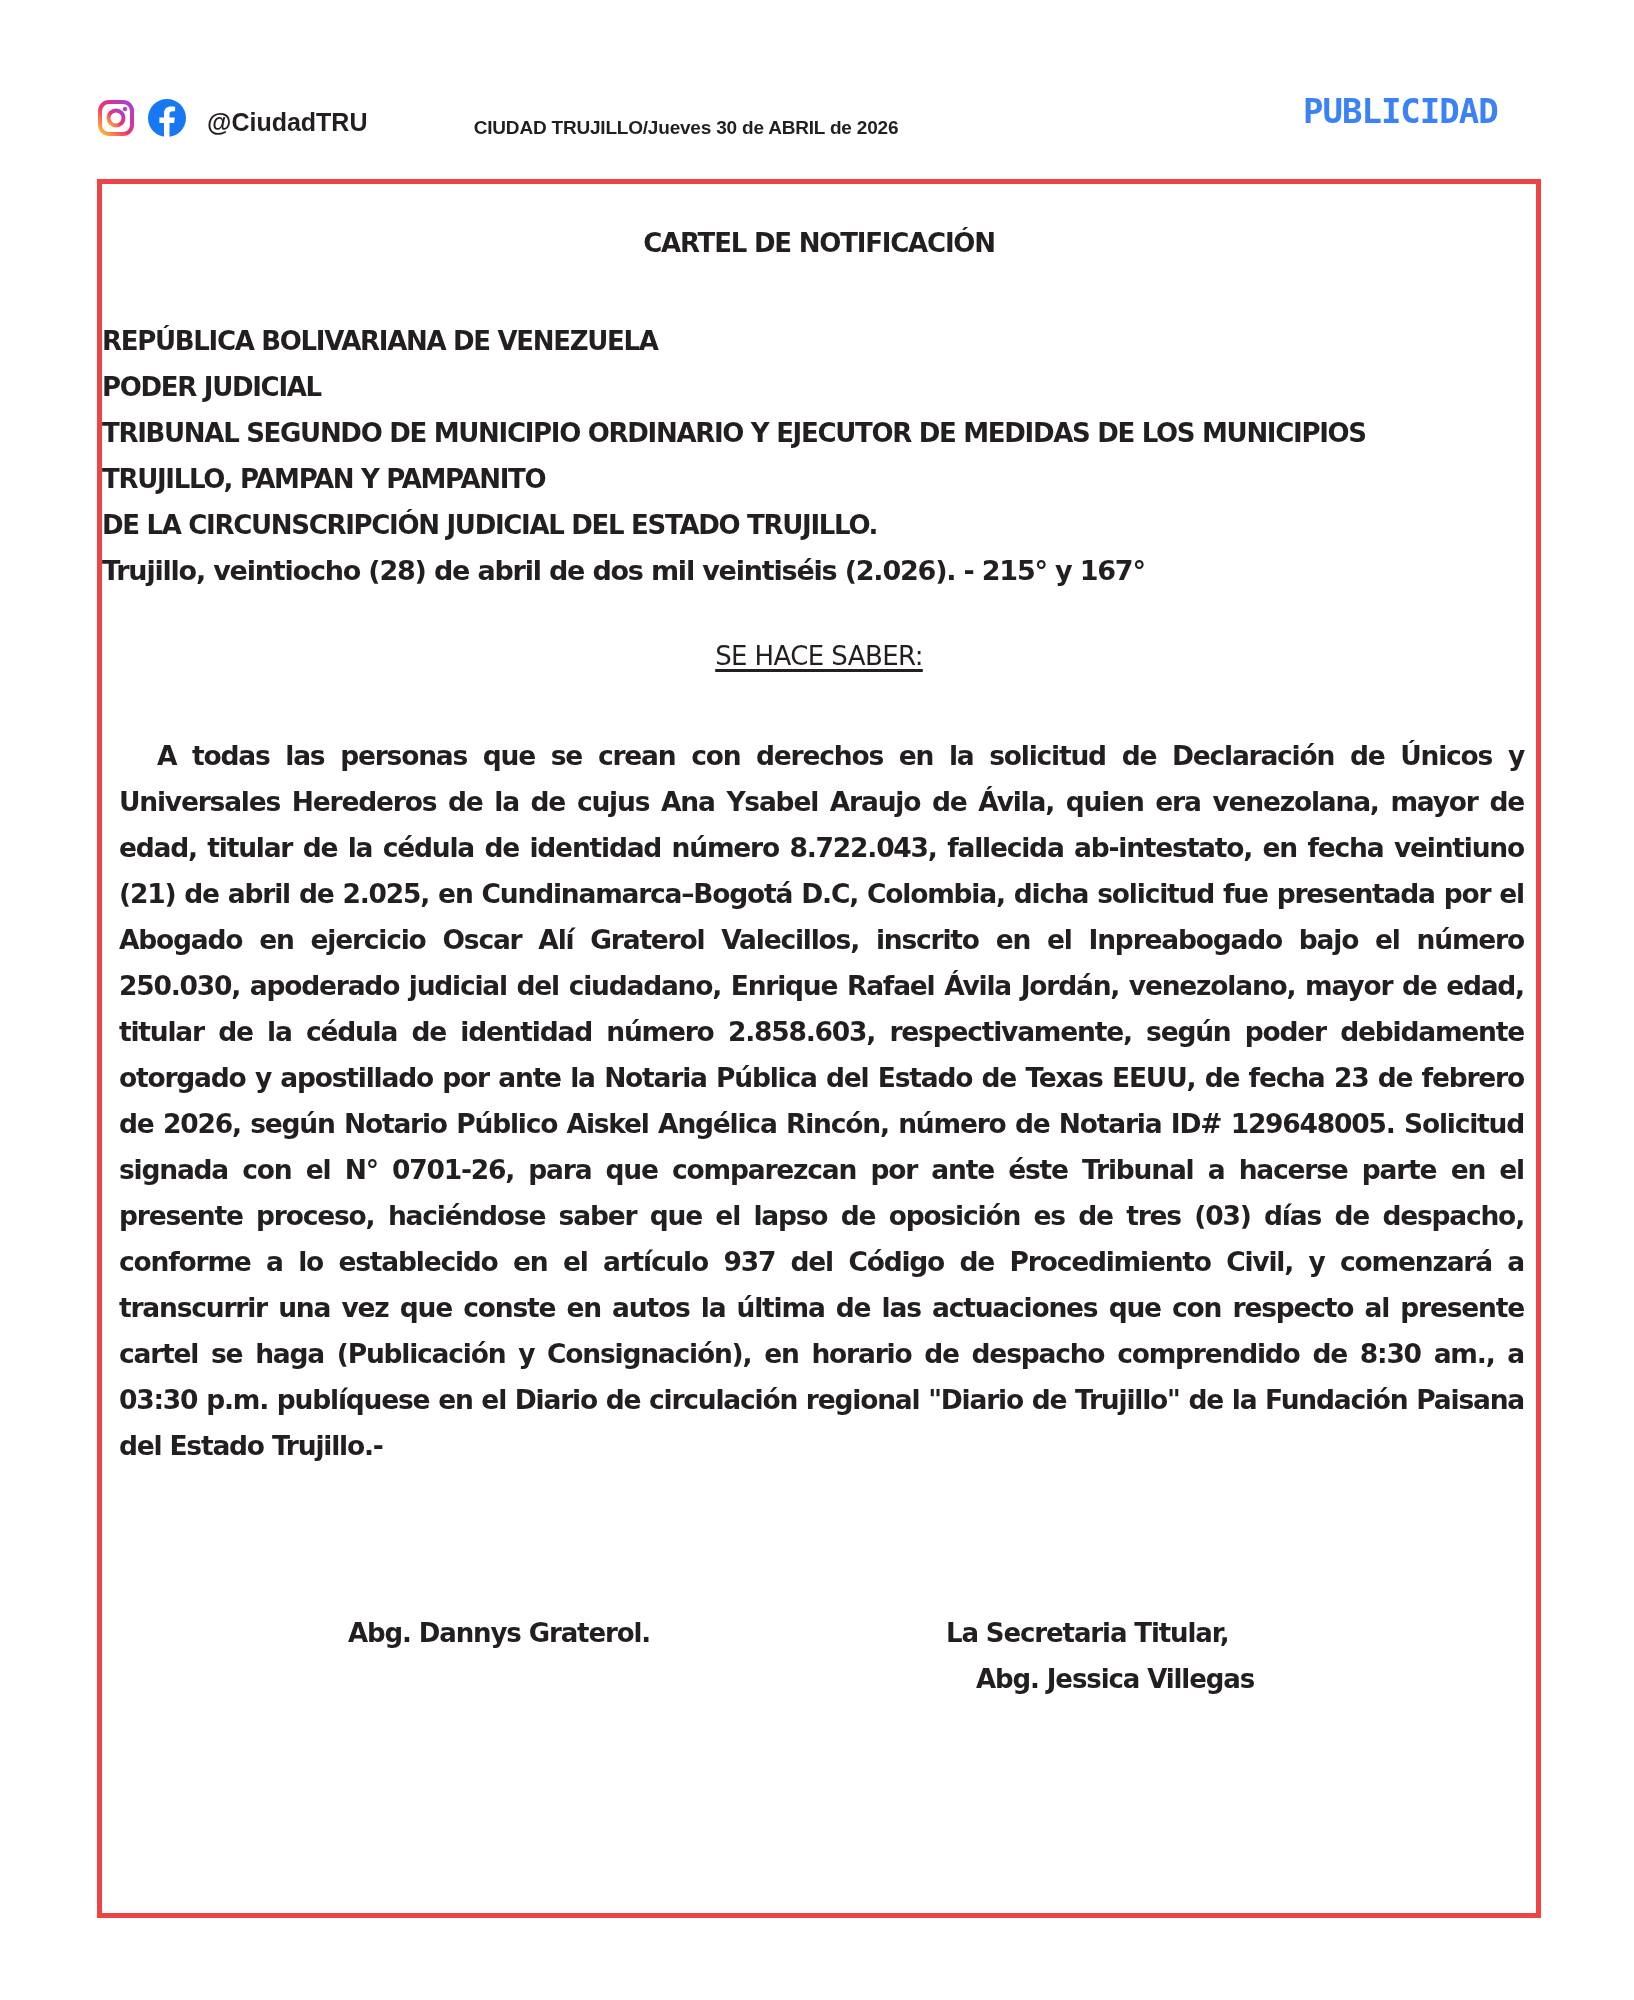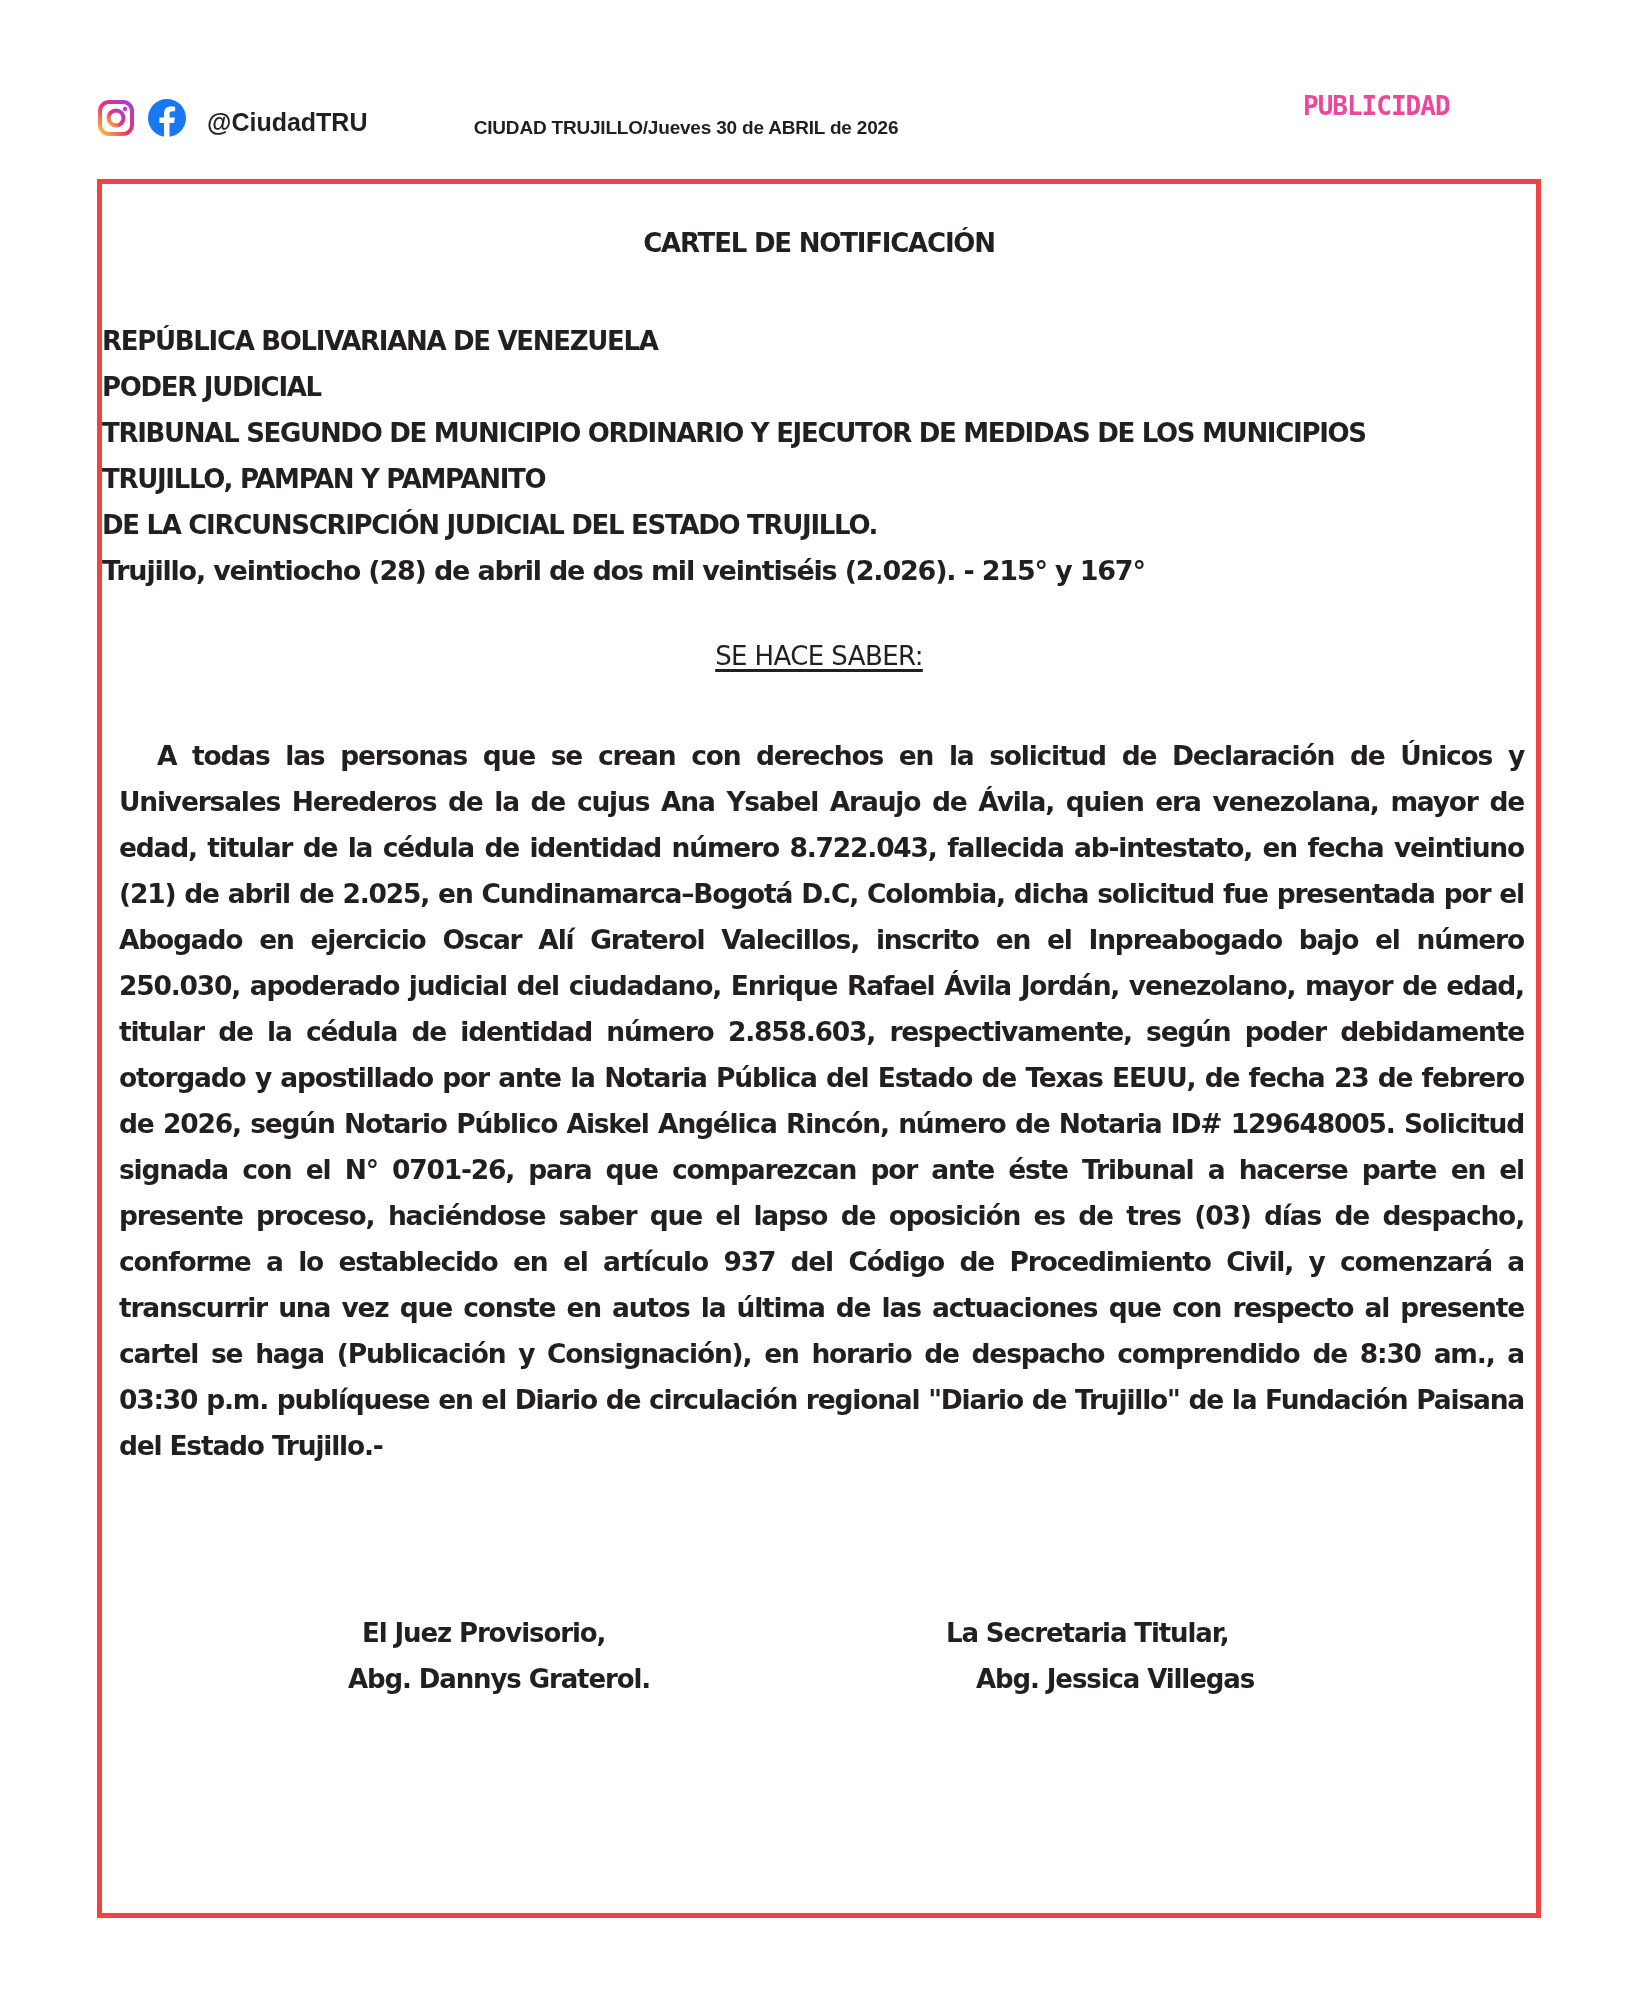--- a/index.html
+++ b/index.html
@@ -45,22 +45,22 @@
       letter-spacing: -0.2px;
       padding-left: 0px;
     }
     .dateline span { position: relative; left: -4px; }
     .section-tag {
       position: absolute;
       left: 1303px;
       top: 91px;
       font-family: "DejaVu Sans Mono", monospace;
       font-weight: bold;
-      font-size: 26px;
-      color: #ec4899;
+      font-size: 34px;
+      color: #3b82f6;
       letter-spacing: -1px;
     }
     .frame {
       position: absolute;
       left: 97px;
       top: 179px;
       width: 1434px;
       height: 1729px;
       border: 5px solid #ef4444;
     }
@@ -183,21 +183,20 @@
   </div>
 
   <div class="notice-heading">
     <span>SE HACE SABER:</span>
   </div>
 
   <p class="body-text">A todas las personas que se crean con derechos en la solicitud de Declaración de Únicos y Universales Herederos de la de cujus Ana Ysabel Araujo de Ávila, quien era venezolana, mayor de edad, titular de la cédula de identidad número 8.722.043, fallecida ab-intestato, en fecha veintiuno (21) de abril de 2.025, en Cundinamarca–Bogotá D.C, Colombia, dicha solicitud fue presentada por el Abogado en ejercicio Oscar Alí Graterol Valecillos, inscrito en el Inpreabogado bajo el número 250.030, apoderado judicial del ciudadano, Enrique Rafael Ávila Jordán, venezolano, mayor de edad, titular de la cédula de identidad número 2.858.603, respectivamente, según poder debidamente otorgado y apostillado por ante la Notaria Pública del Estado de Texas EEUU, de fecha 23 de febrero de 2026, según Notario Público Aiskel Angélica Rincón, número de Notaria ID# 129648005. Solicitud signada con el N° 0701-26, para que comparezcan por ante éste Tribunal a hacerse parte en el presente proceso, haciéndose saber que el lapso de oposición es de tres (03) días de despacho, conforme a lo establecido en el artículo 937 del Código de Procedimiento Civil, y comenzará a transcurrir una vez que conste en autos la última de las actuaciones que con respecto al presente cartel se haga (Publicación y Consignación), en horario de despacho comprendido de 8:30 am., a 03:30 p.m. publíquese en el Diario de circulación regional "Diario de Trujillo" de la Fundación Paisana del Estado Trujillo.-</p>
 
   <div class="signatures">
     <div class="sig sig-judge">
-      <span class="role">El Juez Provisorio,</span>
       <span class="name">Abg. Dannys Graterol.</span>
     </div>
     <div class="sig sig-secretary">
       <span class="role">La Secretaria Titular,</span>
       <span class="name">Abg. Jessica Villegas</span>
     </div>
   </div>
 </div>
 
 </body></html>

